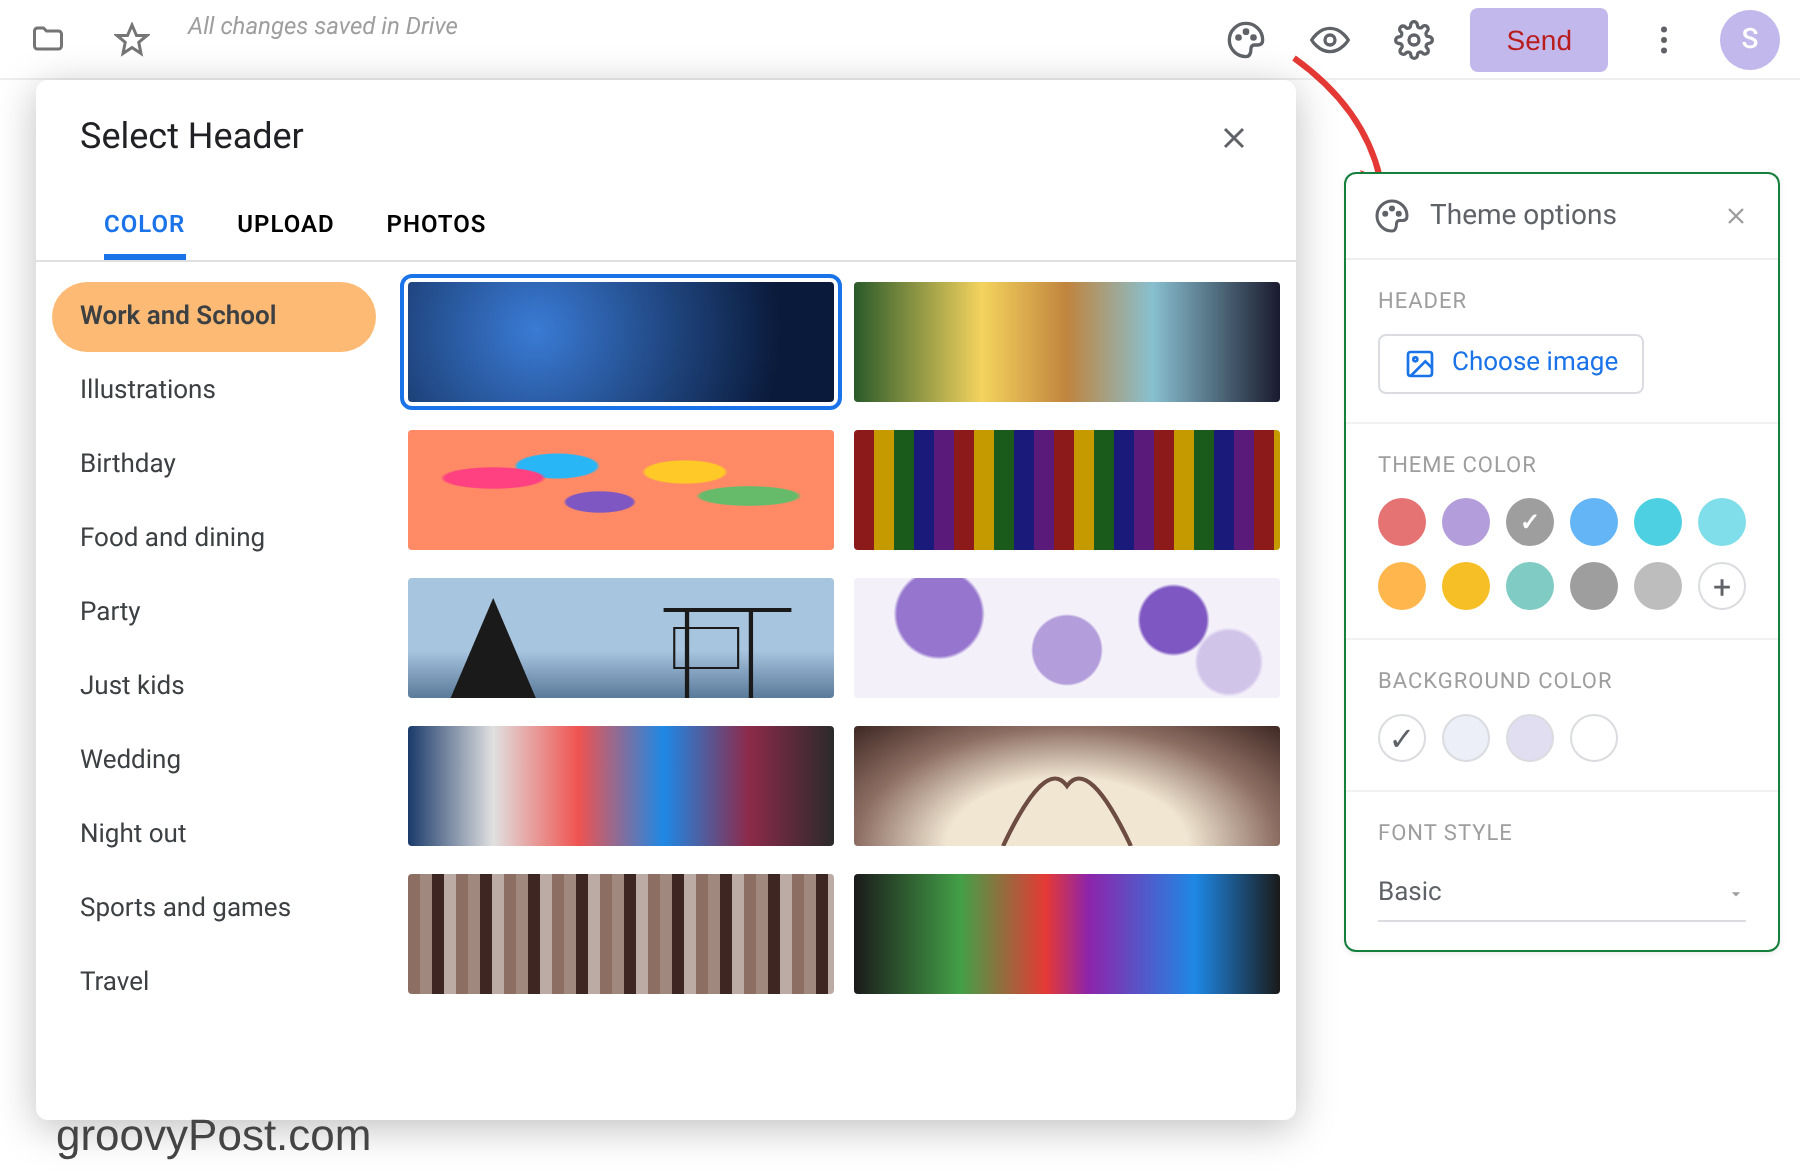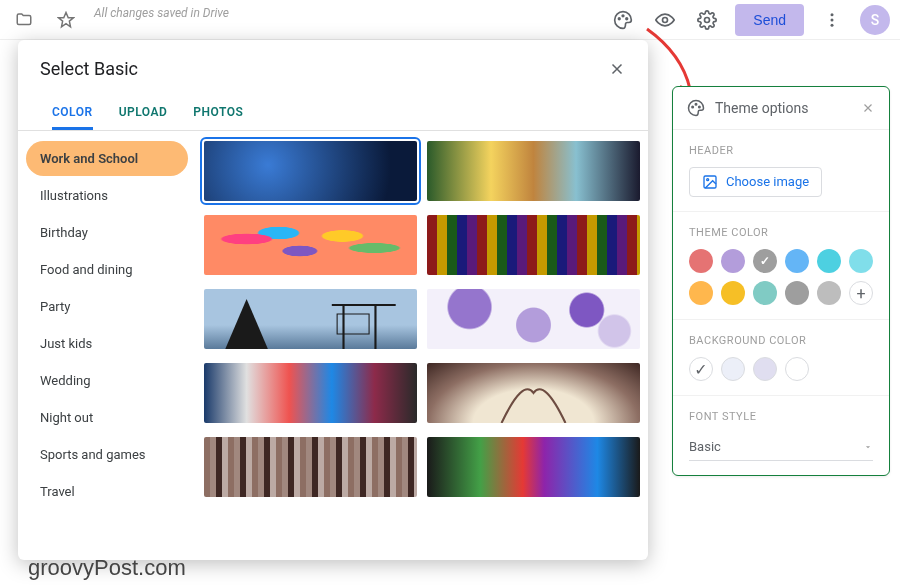--- a/index.html
+++ b/index.html
@@ -2,27 +2,27 @@
 <html><head>
 <meta charset="utf-8">
 <style>
 * { box-sizing: border-box; margin: 0; padding: 0; }
 body { font-family: -apple-system, BlinkMacSystemFont, "Segoe UI", Roboto, Arial, sans-serif; width: 900px; height: 587px; background: #fff; position: relative; overflow: hidden; color: #3c4043; }
 .topbar { height: 40px; display: flex; align-items: center; padding: 0 10px; border-bottom: 1px solid #eee; }
 .topbar-left { display: flex; gap: 14px; }
 .topbar-right { margin-left: auto; display: flex; align-items: center; gap: 14px; }
 .saved-text { color: #9e9e9e; font-style: italic; font-size: 12px; }
 .icon-btn { cursor: pointer; color: #5f6368; display: flex; align-items: center; justify-content: center; width: 28px; height: 28px; border-radius: 50%; }
-.send-btn { background: #c3b8ec; color: #1d4ed8; border: none; padding: 8px 18px; border-radius: 4px; font-size: 14px; font-weight: 500; cursor: pointer; }
+.send-btn { background: #c3b8ec; color: #b91c1c; border: none; padding: 8px 18px; border-radius: 4px; font-size: 14px; font-weight: 500; cursor: pointer; }
 .avatar { width: 30px; height: 30px; border-radius: 50%; background: #c3b8ec; color: #fff; display: flex; align-items: center; justify-content: center; font-weight: 500; font-size: 14px; }
 .dialog { position: absolute; left: 18px; top: 40px; width: 630px; height: 520px; background: #fff; box-shadow: 0 4px 20px rgba(0,0,0,0.25); border-radius: 6px; display: flex; flex-direction: column; overflow: hidden; }
 .dialog-header { display: flex; align-items: center; padding: 18px 22px 8px; font-size: 18px; color: #202124; }
 .dialog-close { margin-left: auto; cursor: pointer; }
 .dialog-tabs { display: flex; gap: 26px; padding: 10px 34px 0; border-bottom: 1px solid #e0e0e0; }
-.tab { font-size: 12px; font-weight: 600; letter-spacing: 0.5px; color: #0f766e; padding: 8px 0; cursor: pointer; border-bottom: 3px solid transparent; }
+.tab { font-size: 12px; font-weight: 600; letter-spacing: 0.5px; color: #000000; padding: 8px 0; cursor: pointer; border-bottom: 3px solid transparent; }
 .tab.active { color: #1a73e8; border-bottom-color: #1a73e8; }
 .dialog-body { flex: 1; display: flex; overflow: hidden; }
 .cat-list { width: 178px; padding: 10px 8px; overflow-y: auto; }
 .cat-item { padding: 10px 14px; border-radius: 18px; font-size: 13px; color: #3c4043; cursor: pointer; margin-bottom: 2px; }
 .cat-item.active { background: #fdba74; font-weight: 600; }
 .thumbs { flex: 1; padding: 10px 8px; overflow-y: auto; display: grid; grid-template-columns: 1fr 1fr; gap: 14px 10px; align-content: start; }
 .thumb { width: 100%; height: 60px; border-radius: 2px; cursor: pointer; position: relative; overflow: hidden; }
 .thumb.selected { outline: 2px solid #1a73e8; outline-offset: 2px; }
 .theme-panel { position: absolute; right: 10px; top: 86px; width: 218px; background: #fff; border: 1px solid #15803d; border-radius: 6px; box-shadow: 0 1px 3px rgba(0,0,0,0.08); }
 .theme-head { display: flex; align-items: center; padding: 12px 14px; border-bottom: 1px solid #eee; }
@@ -90,21 +90,21 @@
   </div>
 </div>
 
 <svg class="arrow" viewBox="0 0 60 80">
   <path d="M5 5 Q 40 30 48 65" stroke="#e53935" stroke-width="3" fill="none"></path>
   <path d="M48 65 l-10 -4 l6 12 l10 -6 z" fill="#e53935"></path>
 </svg>
 
 <div class="dialog">
   <div class="dialog-header">
-    <span>Select Basic</span>
+    <span>Select Header</span>
     <span class="dialog-close">
       <svg width="18" height="18" viewBox="0 0 24 24" stroke="#5f6368" stroke-width="2">
           <path d="M6 6l12 12M6 18L18 6"></path>
         </svg>
     </span>
   </div>
   <div class="dialog-tabs">
     <div class="tab active">COLOR</div>
     <div class="tab">UPLOAD</div>
     <div class="tab">PHOTOS</div>

